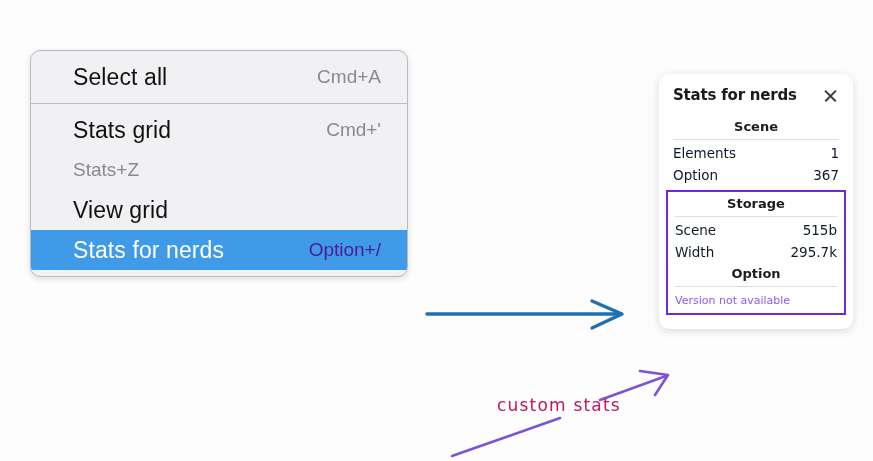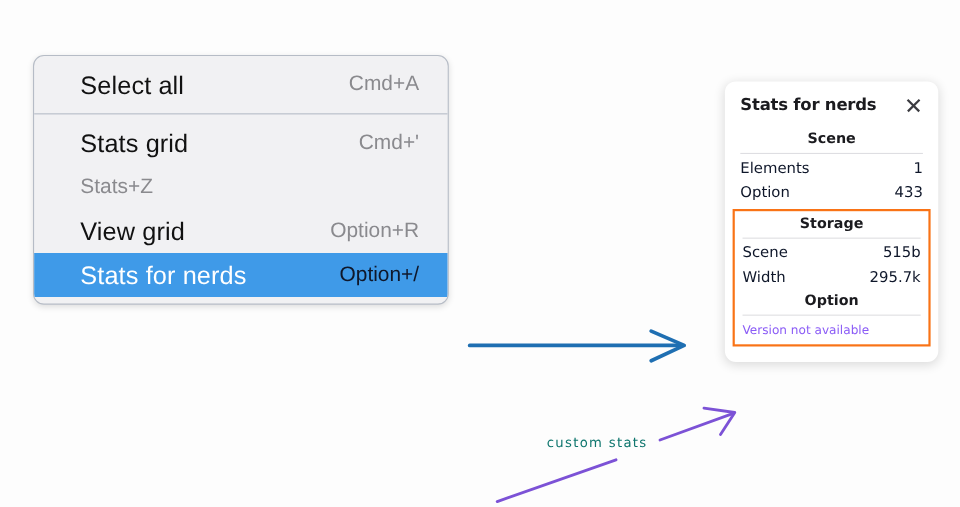--- a/index.html
+++ b/index.html
@@ -70,21 +70,21 @@
     white-space: nowrap;
   }
 
   .menu-item.selected {
     background: #3f9ae8;
   }
   .menu-item.selected .label {
     color: #ffffff;
   }
   .menu-item.selected .shortcut {
-    color: #0f172a;
+    color: #4c1d95;
   }
 
   
   .stats-panel {
     position: absolute;
     left: 659px;
     top: 74px;
     width: 194px;
     background: #ffffff;
     border-radius: 10px;
@@ -156,43 +156,43 @@
 
   .version-text {
     font-size: 11px;
     color: #8b5cf6;
     padding: 4px 0 2px 0;
     white-space: nowrap;
   }
 
   
   .highlight-box {
-    border: 2px solid #f97316;
+    border: 2px solid #6d28d9;
     margin: 4px -7px 0 -7px;
     padding: 1px 7px 4px 7px;
     box-sizing: border-box;
   }
 
   
   .annot-layer {
     position: absolute;
     left: 0;
     top: 0;
     width: 873px;
     height: 461px;
     pointer-events: none;
   }
 
   .annot-text {
     position: absolute;
     left: 497px;
     top: 395px;
     font-family: "DejaVu Sans", sans-serif;
-    font-size: 12px;
-    color: #0f766e;
+    font-size: 17px;
+    color: #be185d;
     letter-spacing: 1.2px;
     white-space: nowrap;
   }
 </style>
 </head>
 <body>
 
 <div id="canvas">
 
   <div class="context-menu">
@@ -209,21 +209,20 @@
     <div class="menu-group">
       <div class="menu-item">
         <span class="label">Stats grid</span>
         <span class="shortcut">Cmd+'</span>
       </div>
       <div class="menu-item">
         <span class="shortcut">Stats+Z</span>
       </div>
       <div class="menu-item">
         <span class="label">View grid</span>
-        <span class="shortcut">Option+R</span>
       </div>
       <div class="menu-item selected">
         <span class="label">Stats for nerds</span>
         <span class="shortcut">Option+/</span>
       </div>
     </div>
 
   </div>
 
   <div class="stats-panel">
@@ -235,21 +234,21 @@
 
     <div>
       <div class="section-title">Scene</div>
       <div class="hrule"></div>
       <div class="stat-row">
         <span class="k">Elements</span>
         <span class="v">1</span>
       </div>
       <div class="stat-row">
         <span class="k">Option</span>
-        <span class="v">433</span>
+        <span class="v">367</span>
       </div>
     </div>
 
     <div class="highlight-box">
 
       <div>
         <div class="section-title">Storage</div>
         <div class="hrule"></div>
         <div class="stat-row">
           <span class="k">Scene</span>

